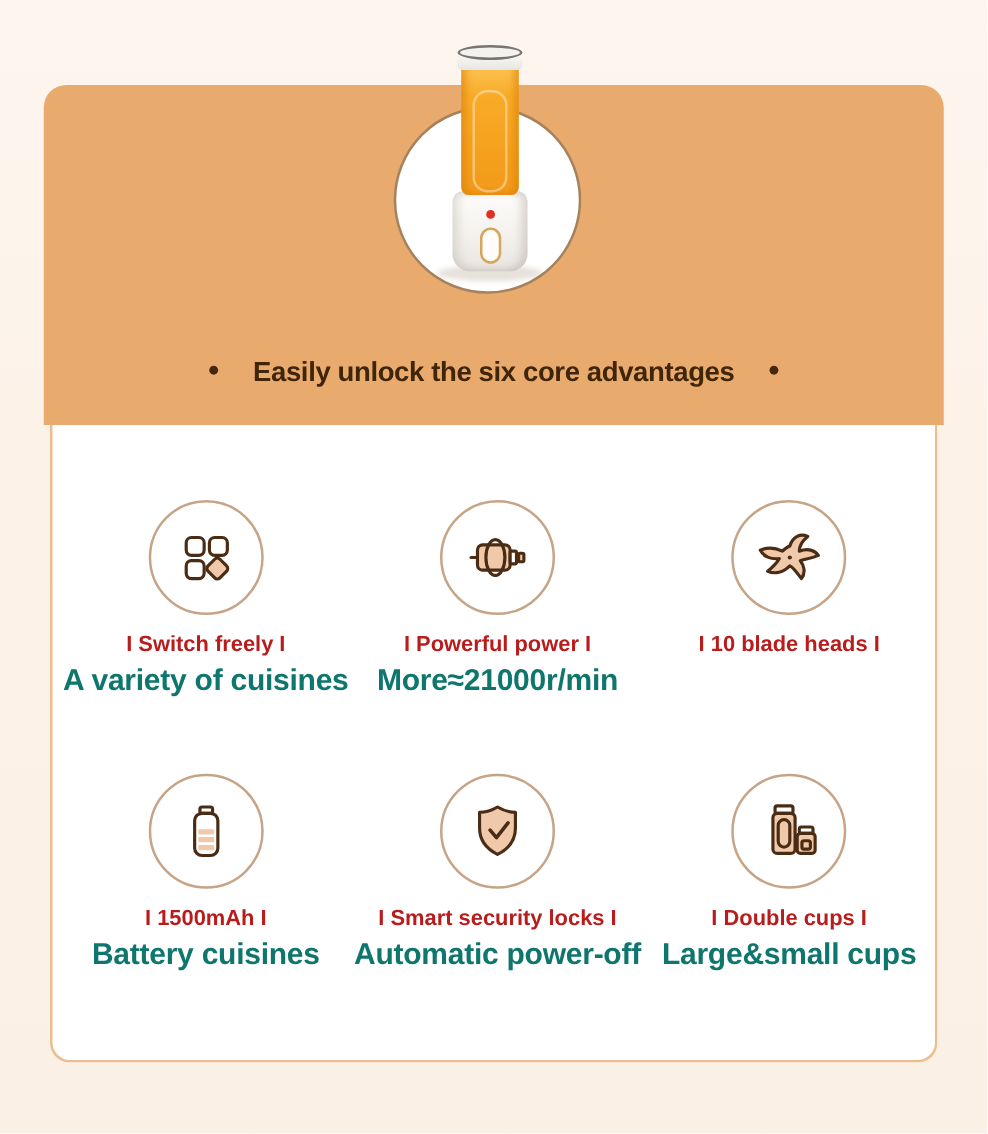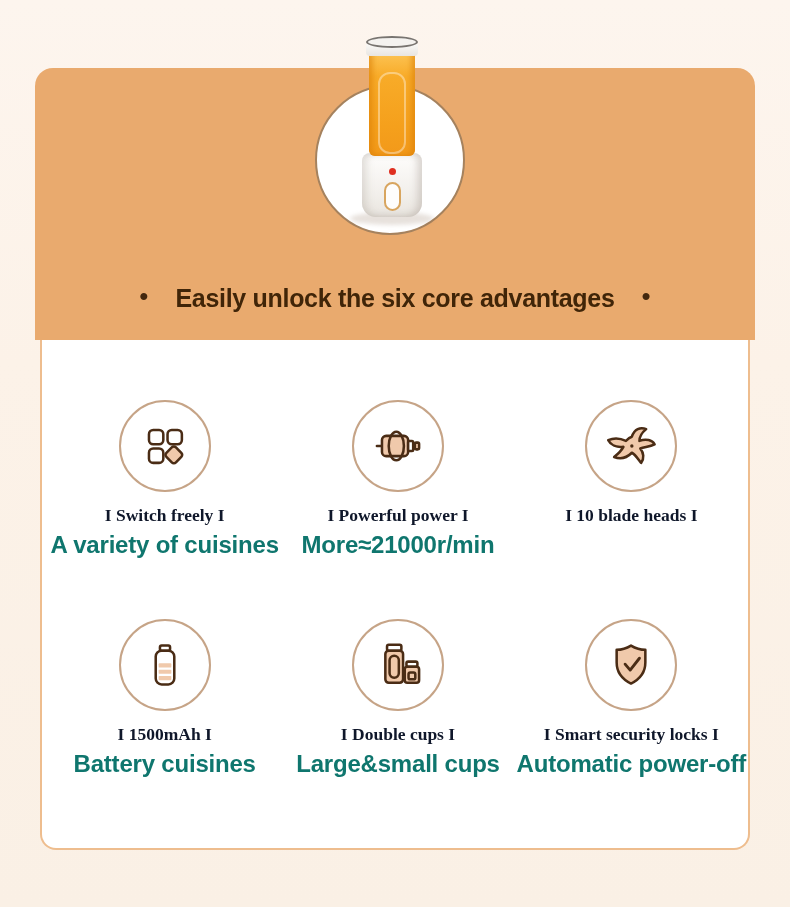--- a/index.html
+++ b/index.html
@@ -7,21 +7,21 @@
     position:relative; width:790px; height:907px; overflow:hidden;
     background:linear-gradient(180deg,#fdf5ee 0%,#fcf2e8 40%,#faf0e5 100%);
     font-family:"Liberation Sans", sans-serif; color:#44280e;
   }
   
   .hero-panel{position:absolute; left:35px; top:68px; width:720px; height:272px;
     background:#e9aa6e; border-radius:18px 18px 0 0;}
   .hero-caption{position:absolute; left:35px; top:278px; width:720px; height:40px;
     display:flex; justify-content:center; align-items:center; gap:27px;}
   .hero-dot{font-size:26px; line-height:1; color:#44280e; transform:translateY(-2px);}
-  .hero-heading{margin:0; font-size:25px; font-weight:bold; letter-spacing:-0.3px; color:#402508;}
+  .hero-heading{margin:0; font-size:22px; font-weight:bold; letter-spacing:-0.3px; color:#402508;}
   
   .product-circle{position:absolute; left:315px; top:85px; width:150px; height:150px;
     border-radius:50%; background:#fff; border:2px solid #a5825e; box-sizing:border-box;}
   .blender-shadow{position:absolute; left:350px; top:212px; width:84px; height:13px;
     border-radius:50%; background:rgba(120,90,60,.18); filter:blur(2px);}
   .blender-base{position:absolute; left:362px; top:153px; width:60px; height:64px;
     background:linear-gradient(180deg,#fefdfc, #f2efeb 65%, #e9e5df);
     border-radius:8px 8px 14px 14px; box-shadow:inset -5px 0 7px rgba(160,150,140,.35), inset 5px 0 7px rgba(160,150,140,.25);}
   .blender-cup{position:absolute; left:369px; top:49px; width:46px; height:107px;
     background:linear-gradient(180deg,#fdc75a 0%,#f8ab28 26%,#f5a01c 72%,#f2991a 100%);
@@ -38,21 +38,21 @@
   .power-button{position:absolute; left:384px; top:182px; width:17px; height:29px;
     background:#fefdfc; border:2px solid #d8a55f; border-radius:10px; box-sizing:border-box;}
   
   .card{position:absolute; left:40px; top:340px; width:710px; height:510px; box-sizing:border-box;
     background:#fff; border:2px solid #eebd8e; border-top:none; border-radius:0 0 16px 16px;}
   .grid{display:grid; grid-template-columns:repeat(3,1fr); row-gap:60px;
     padding:60px 0 0 6px; justify-items:center;}
   .cell{display:flex; flex-direction:column; align-items:center;}
   .icon-circle{width:92px; height:92px; border-radius:50%; border:2px solid #c6a487;
     box-sizing:border-box; display:flex; align-items:center; justify-content:center; background:#fff;}
-  .tag{margin-top:13px; font-size:17.5px; font-weight:bold; color:#0f172a; white-space:nowrap;font-family:Liberation Serif, serif;}
+  .tag{margin-top:13px; font-size:17.5px; font-weight:bold; color:#b91c1c; white-space:nowrap;}
   .title{margin-top:5px; font-size:24px; font-weight:bold; color:#0f766e; white-space:nowrap; letter-spacing:-0.2px;}
 </style>
 </head>
 <body>
 
 <div class="stage">
 
   <div class="hero-panel"></div>
 
   <div>
@@ -123,38 +123,38 @@
             <rect x="24.5" y="45" width="15" height="5" rx="1" fill="#f0c9ab" stroke="none"></rect>
           </svg>
         </div>
         <div class="tag">I  1500mAh  I</div>
         <div class="title">Battery cuisines</div>
       </div>
 
       <div class="cell">
         <div class="icon-circle">
           <svg width="54" height="54" viewBox="0 0 64 64" fill="none" stroke="#4a2c15" stroke-width="3" stroke-linecap="round" stroke-linejoin="round">
+            <path d="M32 9 C37 12 43 14 49 14 L49 29 C49 41 42 49 32 54 C22 49 15 41 15 29 L15 14 C21 14 27 12 32 9 Z" fill="#f0c9ab"></path>
+            <path d="M25 31 L31 38 L42 24" stroke-width="3.4"></path>
+          </svg>
+        </div>
+        <div class="tag">I  Smart security locks  I</div>
+        <div class="title">Automatic power-off</div>
+      </div>
+
+      <div class="cell">
+        <div class="icon-circle">
+          <svg width="54" height="54" viewBox="0 0 64 64" fill="none" stroke="#4a2c15" stroke-width="3" stroke-linecap="round" stroke-linejoin="round">
             <rect x="19" y="8" width="17" height="7" rx="2" fill="#fff"></rect>
             <rect x="17" y="15" width="21" height="38" rx="4" fill="#f0c9ab"></rect>
             <rect x="22" y="21" width="11" height="26" rx="5.5"></rect>
             <rect x="42" y="28" width="13" height="6" rx="2" fill="#fff"></rect>
             <rect x="40" y="34" width="17" height="19" rx="3" fill="#f0c9ab"></rect>
             <rect x="44.5" y="41" width="8" height="8" rx="2"></rect>
           </svg>
         </div>
         <div class="tag">I  Double cups  I</div>
         <div class="title">Large&amp;small cups</div>
       </div>
 
-      <div class="cell">
-        <div class="icon-circle">
-          <svg width="54" height="54" viewBox="0 0 64 64" fill="none" stroke="#4a2c15" stroke-width="3" stroke-linecap="round" stroke-linejoin="round">
-            <path d="M32 9 C37 12 43 14 49 14 L49 29 C49 41 42 49 32 54 C22 49 15 41 15 29 L15 14 C21 14 27 12 32 9 Z" fill="#f0c9ab"></path>
-            <path d="M25 31 L31 38 L42 24" stroke-width="3.4"></path>
-          </svg>
-        </div>
-        <div class="tag">I  Smart security locks  I</div>
-        <div class="title">Automatic power-off</div>
-      </div>
-
     </div>
   </div>
 </div>
 
 </body></html>

